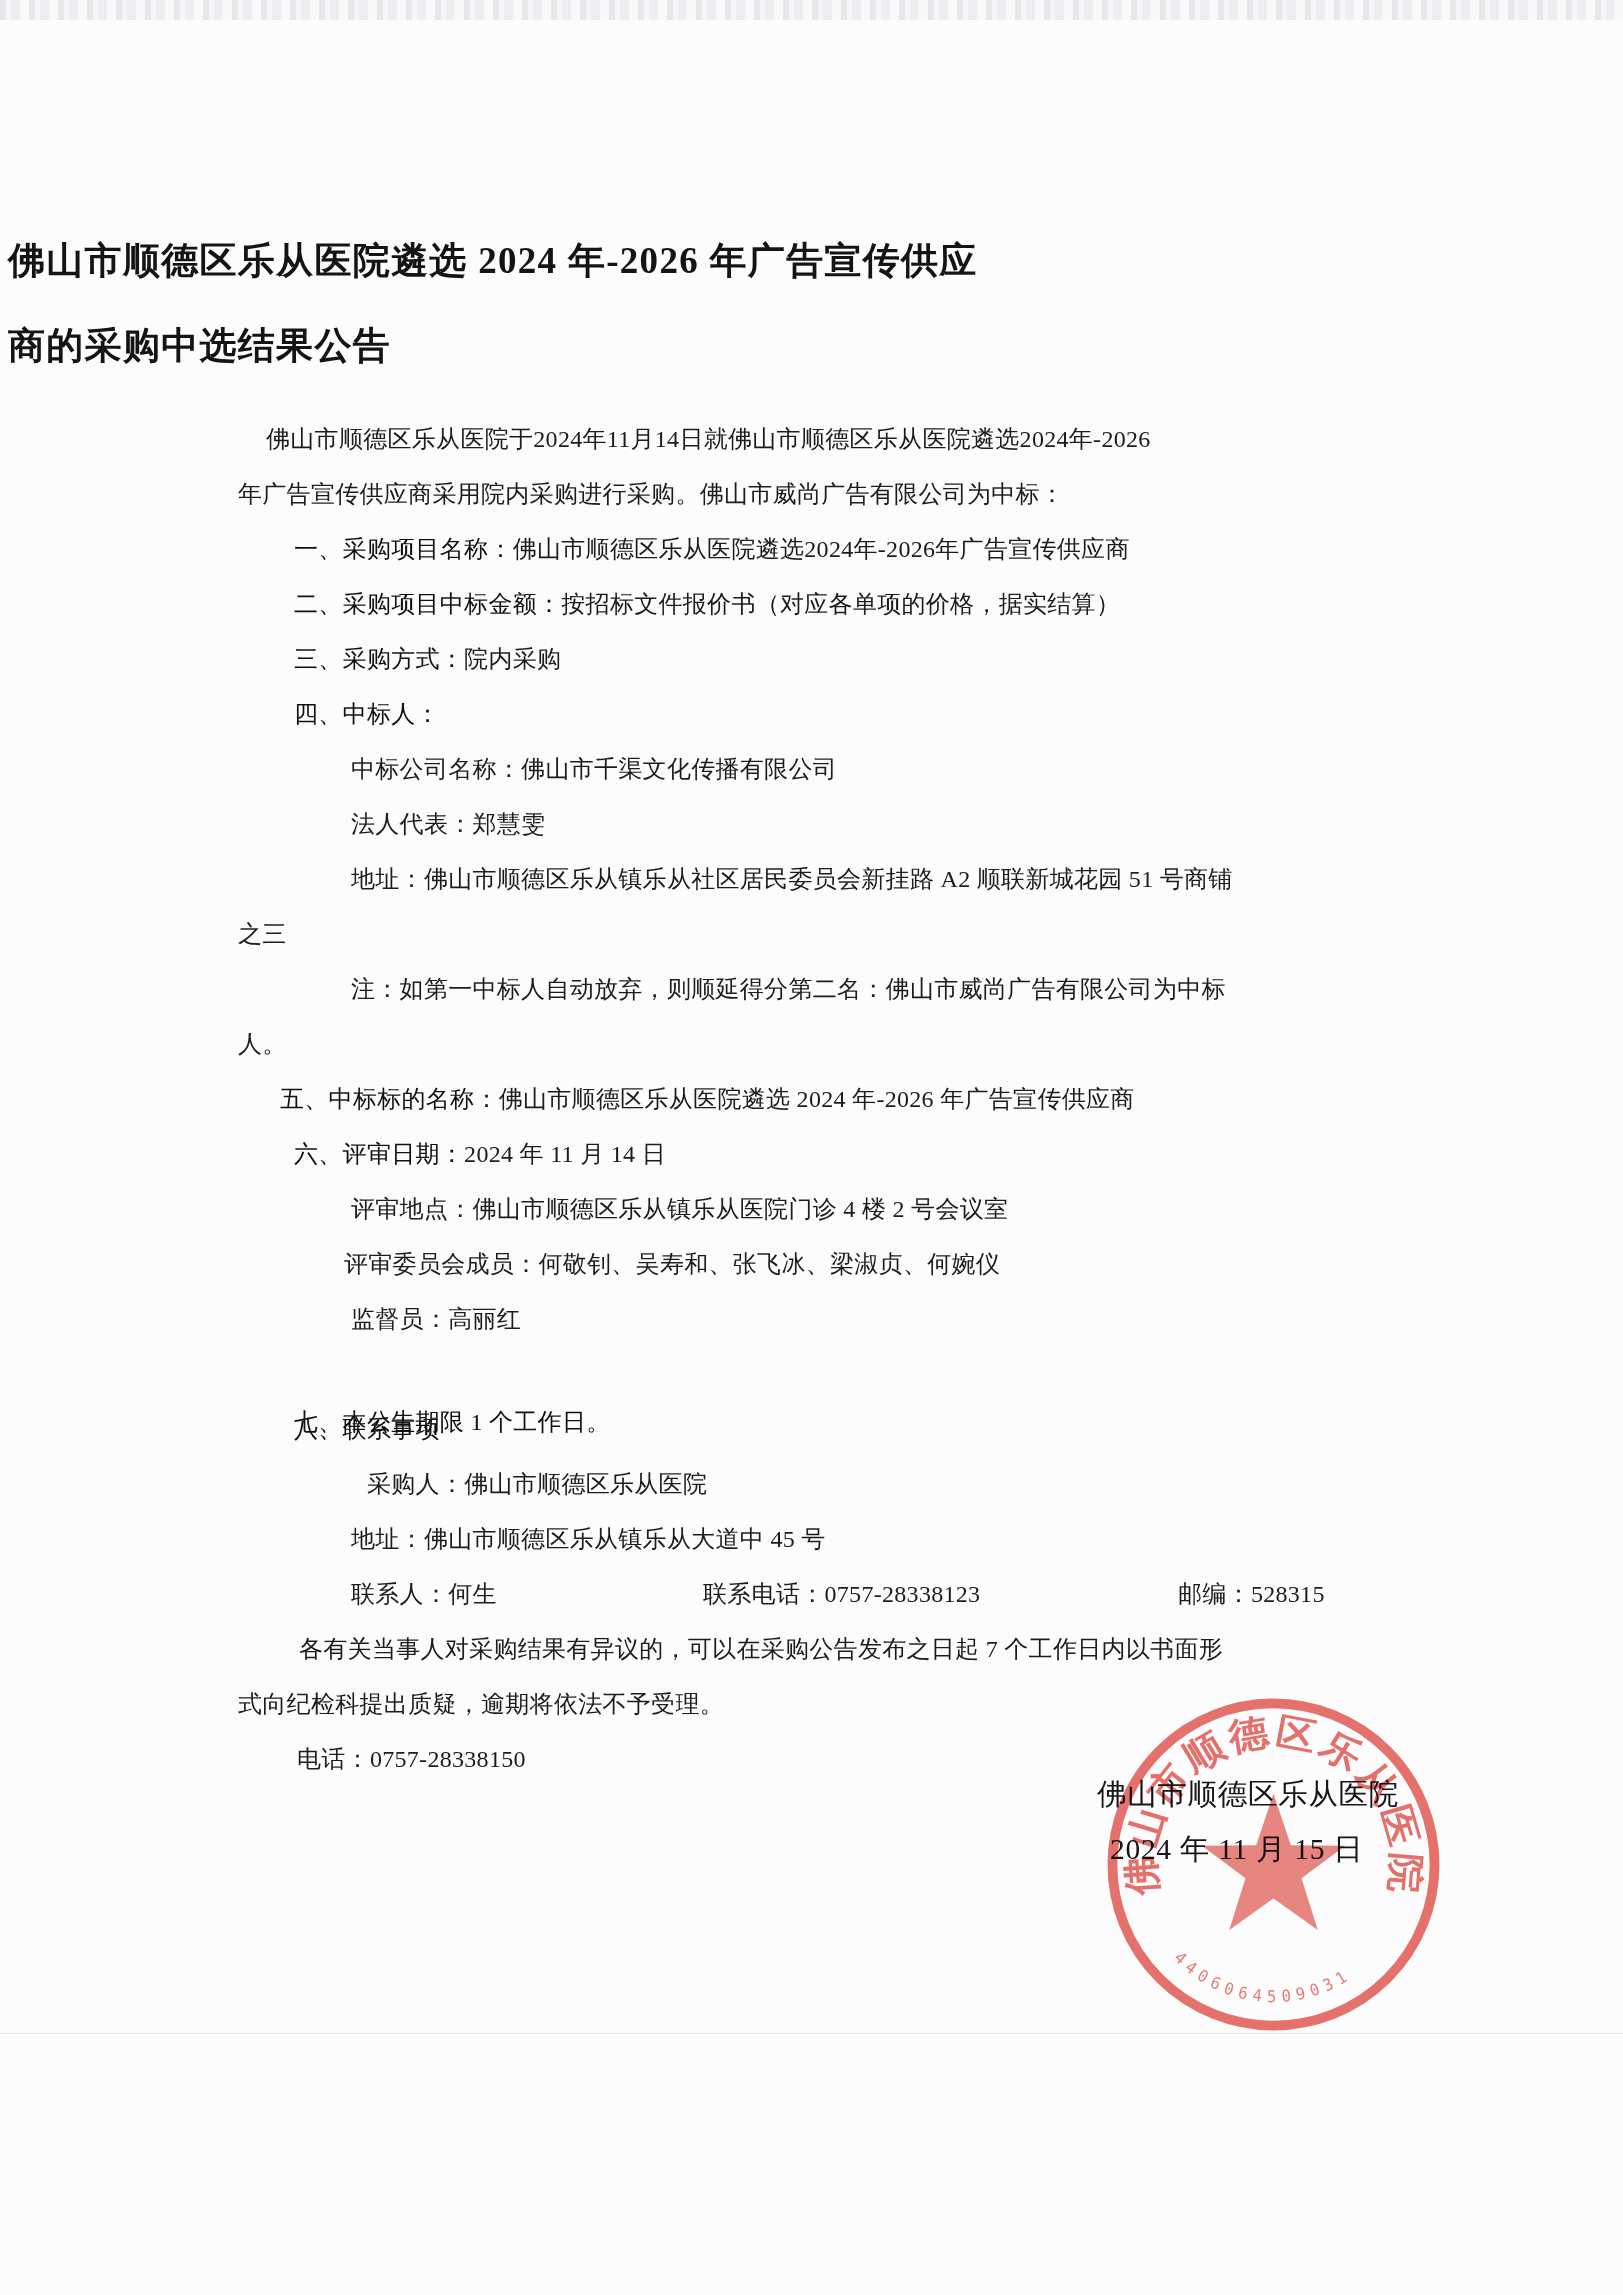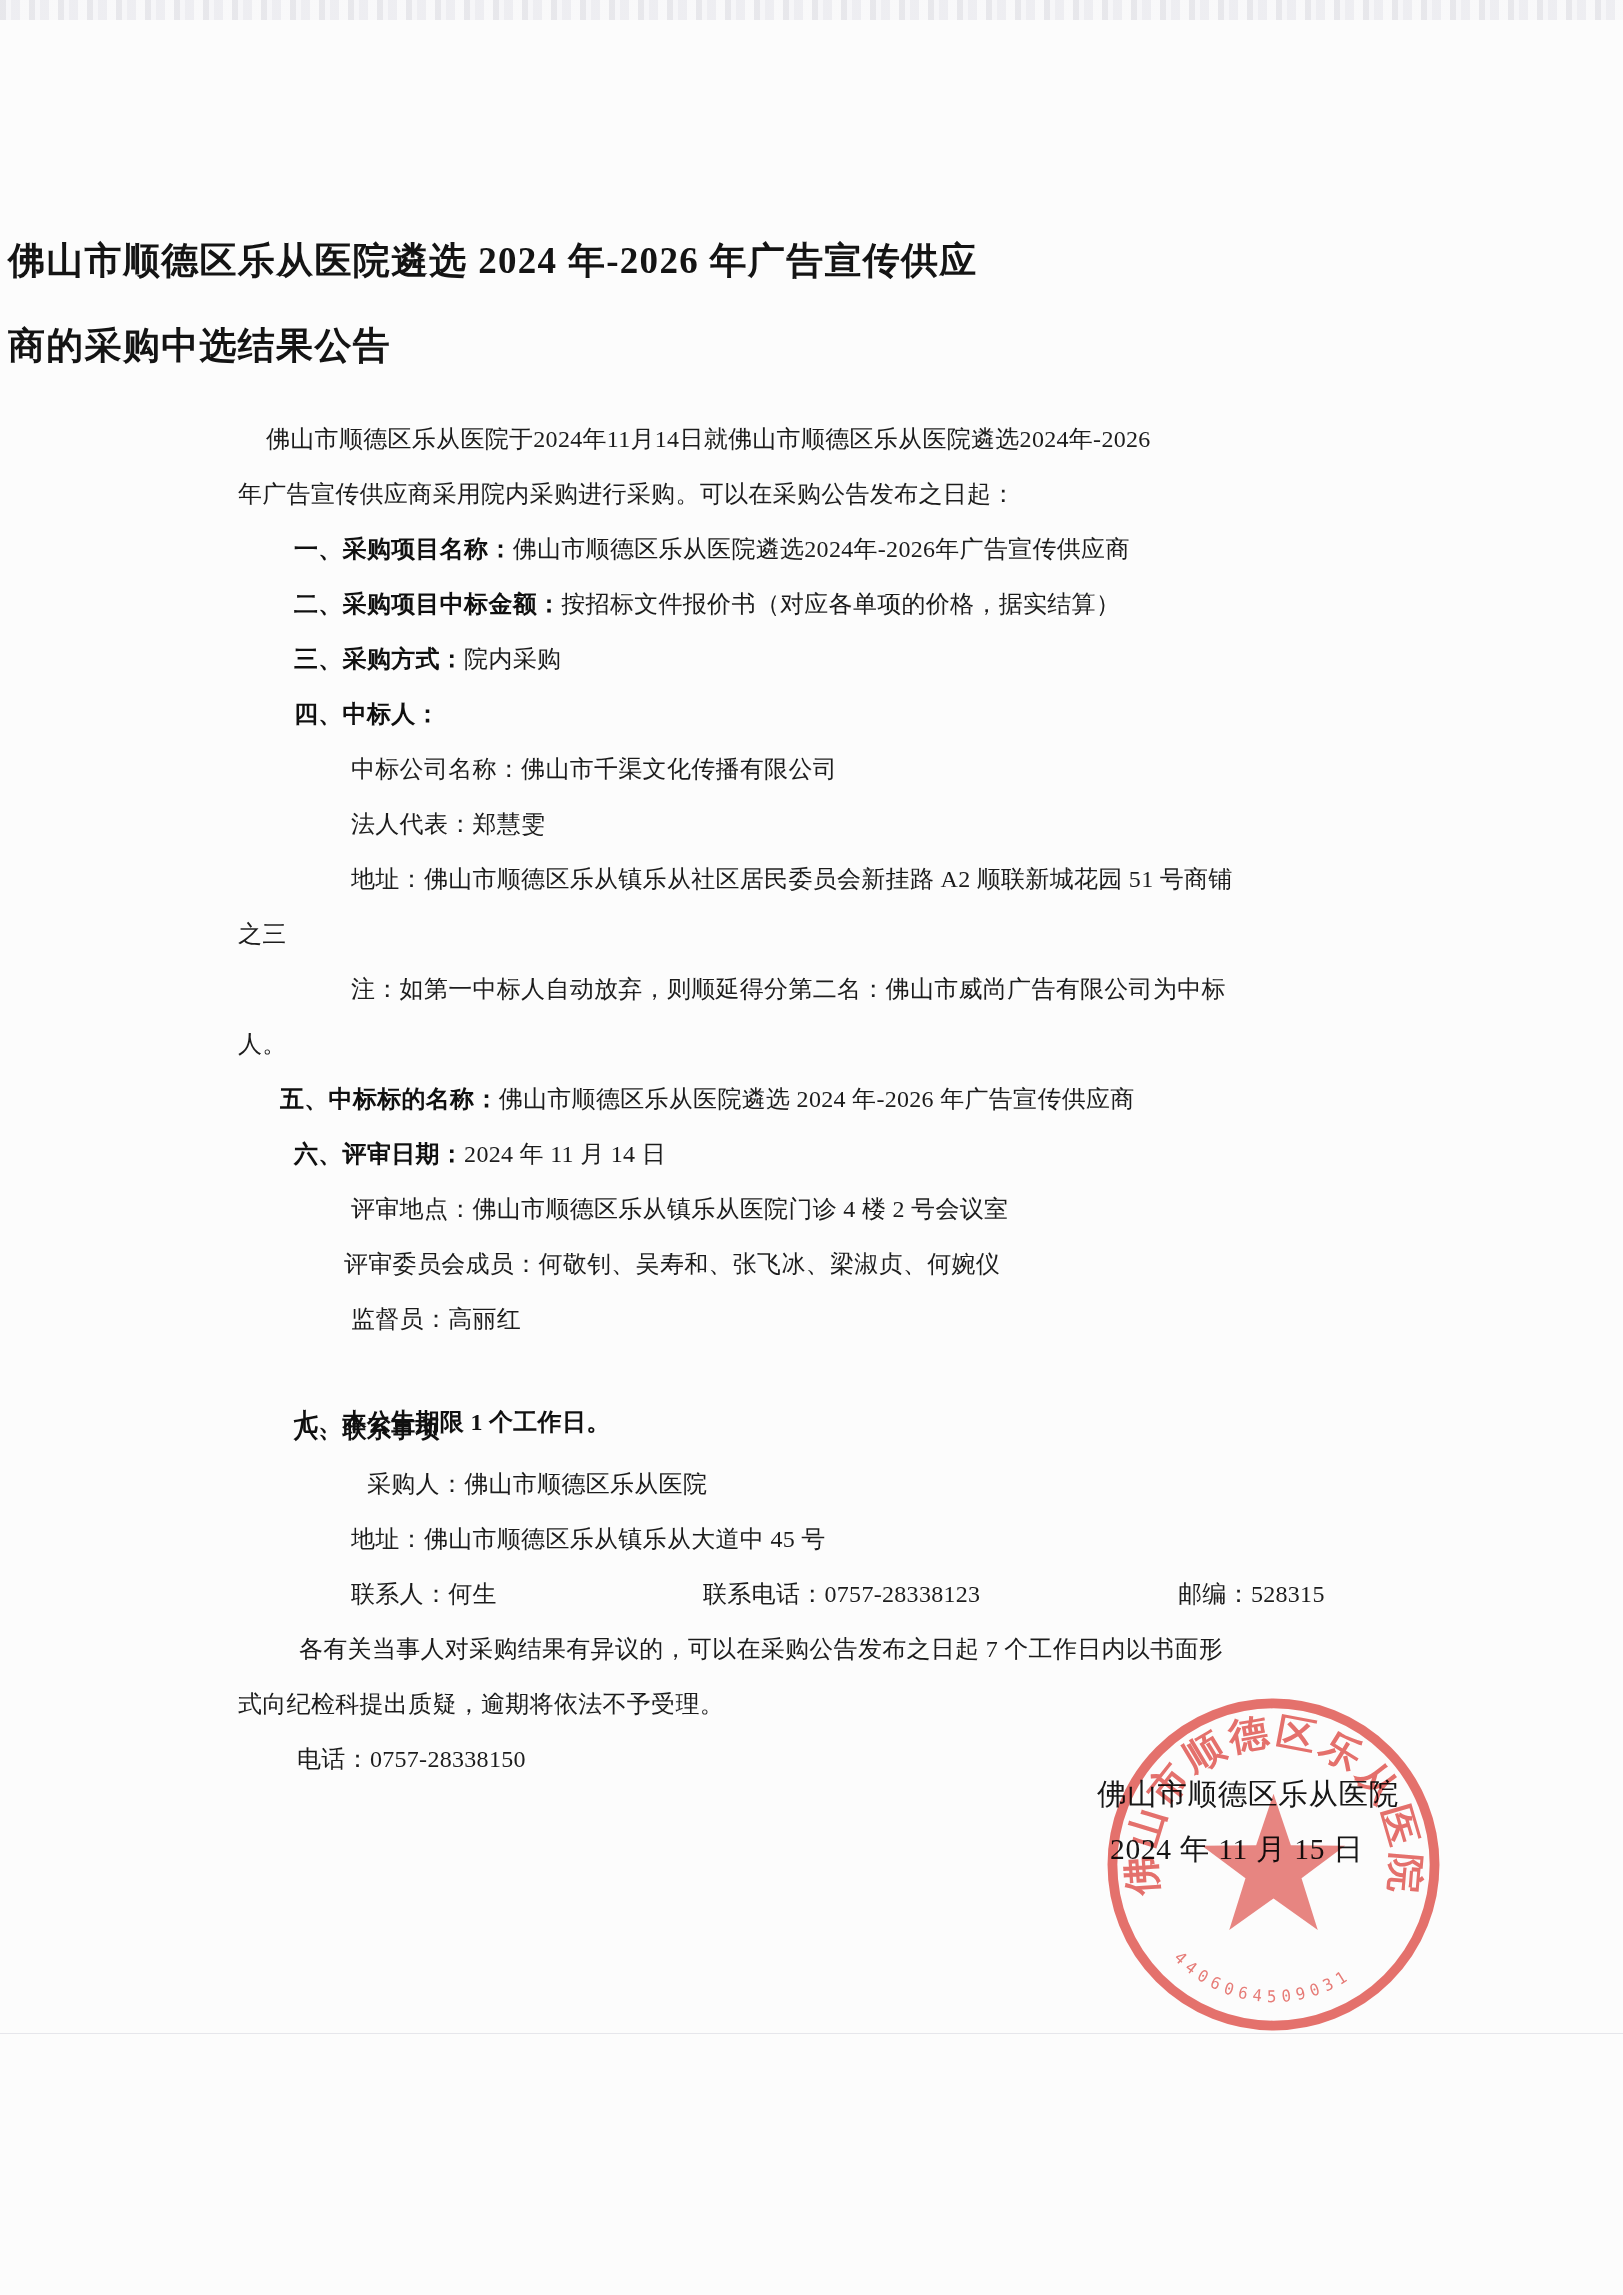--- a/index.html
+++ b/index.html
@@ -23,42 +23,42 @@
   }
   .title{
     position:absolute;left:8px;width:1623px;
     font-size:37px;font-weight:700;color:#141414;letter-spacing:1.3px;
     line-height:1;white-space:nowrap;
   }
   .line{
     position:absolute;margin:0;font-size:24px;line-height:1.18;
     white-space:nowrap;letter-spacing:0.3px;
   }
-  .line b{font-weight:700;color:#101010;}
+  .line b{font-weight:400;color:#101010;}
   .sig{
     position:absolute;margin:0;font-size:29.5px;line-height:1.1;
     white-space:nowrap;letter-spacing:0.7px;color:#161616;z-index:2;
   }
   .seal{
     position:absolute;left:1100px;top:1691px;width:347px;height:347px;
     z-index:3;mix-blend-mode:multiply;opacity:.88;pointer-events:none;
   }
 </style>
 </head>
 <body>
 
 <div class="page">
 
   <div class="scan-noise-top"></div>
 
   <h1 class="title" style="top:217px">佛山市顺德区乐从医院遴选 2024 年-2026 年广告宣传供应</h1>
   <h1 class="title" style="top:302px">商的采购中选结果公告</h1>
 
   <p class="line" style="top:425px;left:266px">佛山市顺德区乐从医院于2024年11月14日就佛山市顺德区乐从医院遴选2024年-2026</p>
-  <p class="line" style="top:480px;left:238px">年广告宣传供应商采用院内采购进行采购。可以在采购公告发布之日起：</p>
+  <p class="line" style="top:480px;left:238px">年广告宣传供应商采用院内采购进行采购。佛山市威尚广告有限公司为中标：</p>
 
   <p class="line" style="top:535px;left:294px"><b>一、采购项目名称：</b><span>佛山市顺德区乐从医院遴选2024年-2026年广告宣传供应商</span></p>
   <p class="line" style="top:590px;left:294px"><b>二、采购项目中标金额：</b><span>按招标文件报价书（对应各单项的价格，据实结算）</span></p>
   <p class="line" style="top:645px;left:294px"><b>三、采购方式：</b><span>院内采购</span></p>
   <p class="line" style="top:700px;left:294px"><b>四、中标人：</b></p>
 
   <p class="line" style="top:755px;left:351px">中标公司名称：佛山市千渠文化传播有限公司</p>
   <p class="line" style="top:810px;left:351px">法人代表：郑慧雯</p>
   <p class="line" style="top:865px;left:351px">地址：佛山市顺德区乐从镇乐从社区居民委员会新挂路 A2 顺联新城花园 51 号商铺</p>
   <p class="line" style="top:920px;left:238px">之三</p>

